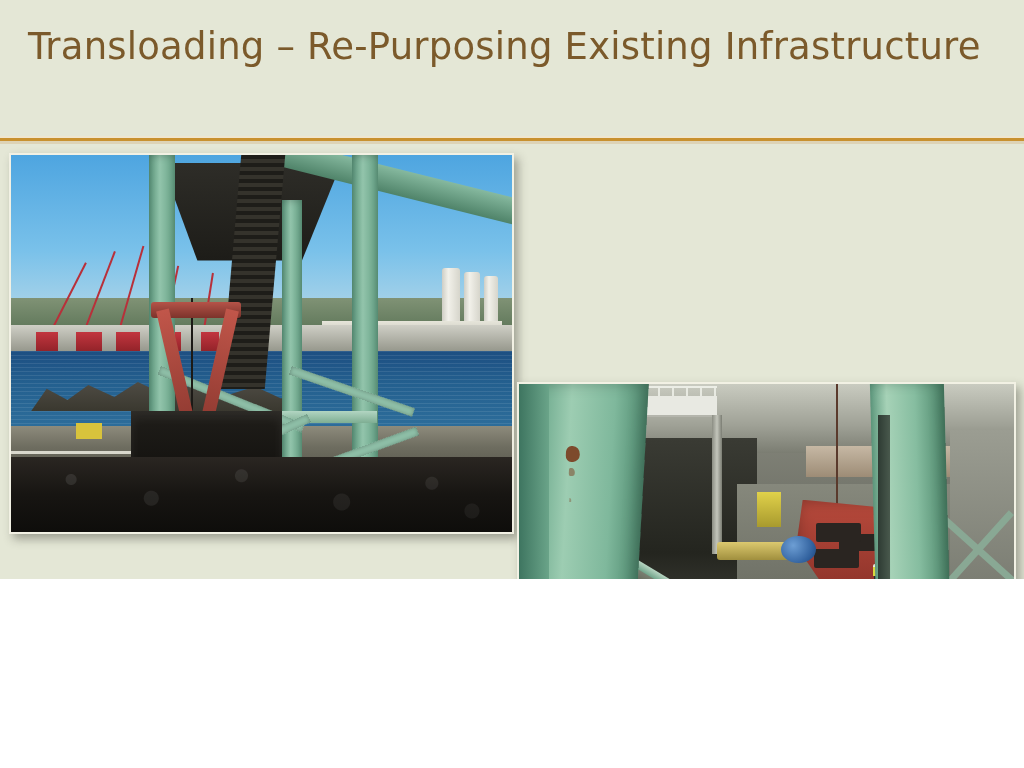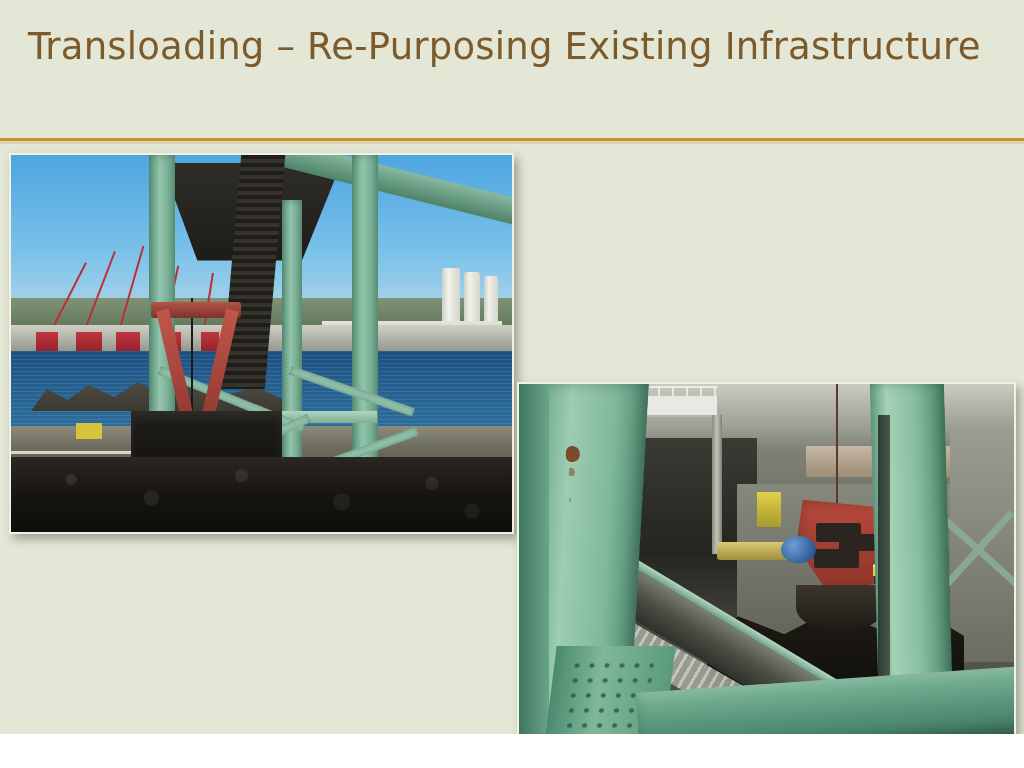--- a/index.html
+++ b/index.html
@@ -7,21 +7,21 @@
     margin: 0;
     padding: 0;
     background: #ffffff;
   }
   body {
     font-family: "DejaVu Sans", sans-serif;
   }
   .slide {
     position: relative;
     width: 1024px;
-    height: 734px;
+    height: 579px;
     background: #e4e7d6;
     overflow: hidden;
   }
 
   
   .slide-title {
     position: absolute;
     left: 28px;
     top: 22px;
     width: 970px;

